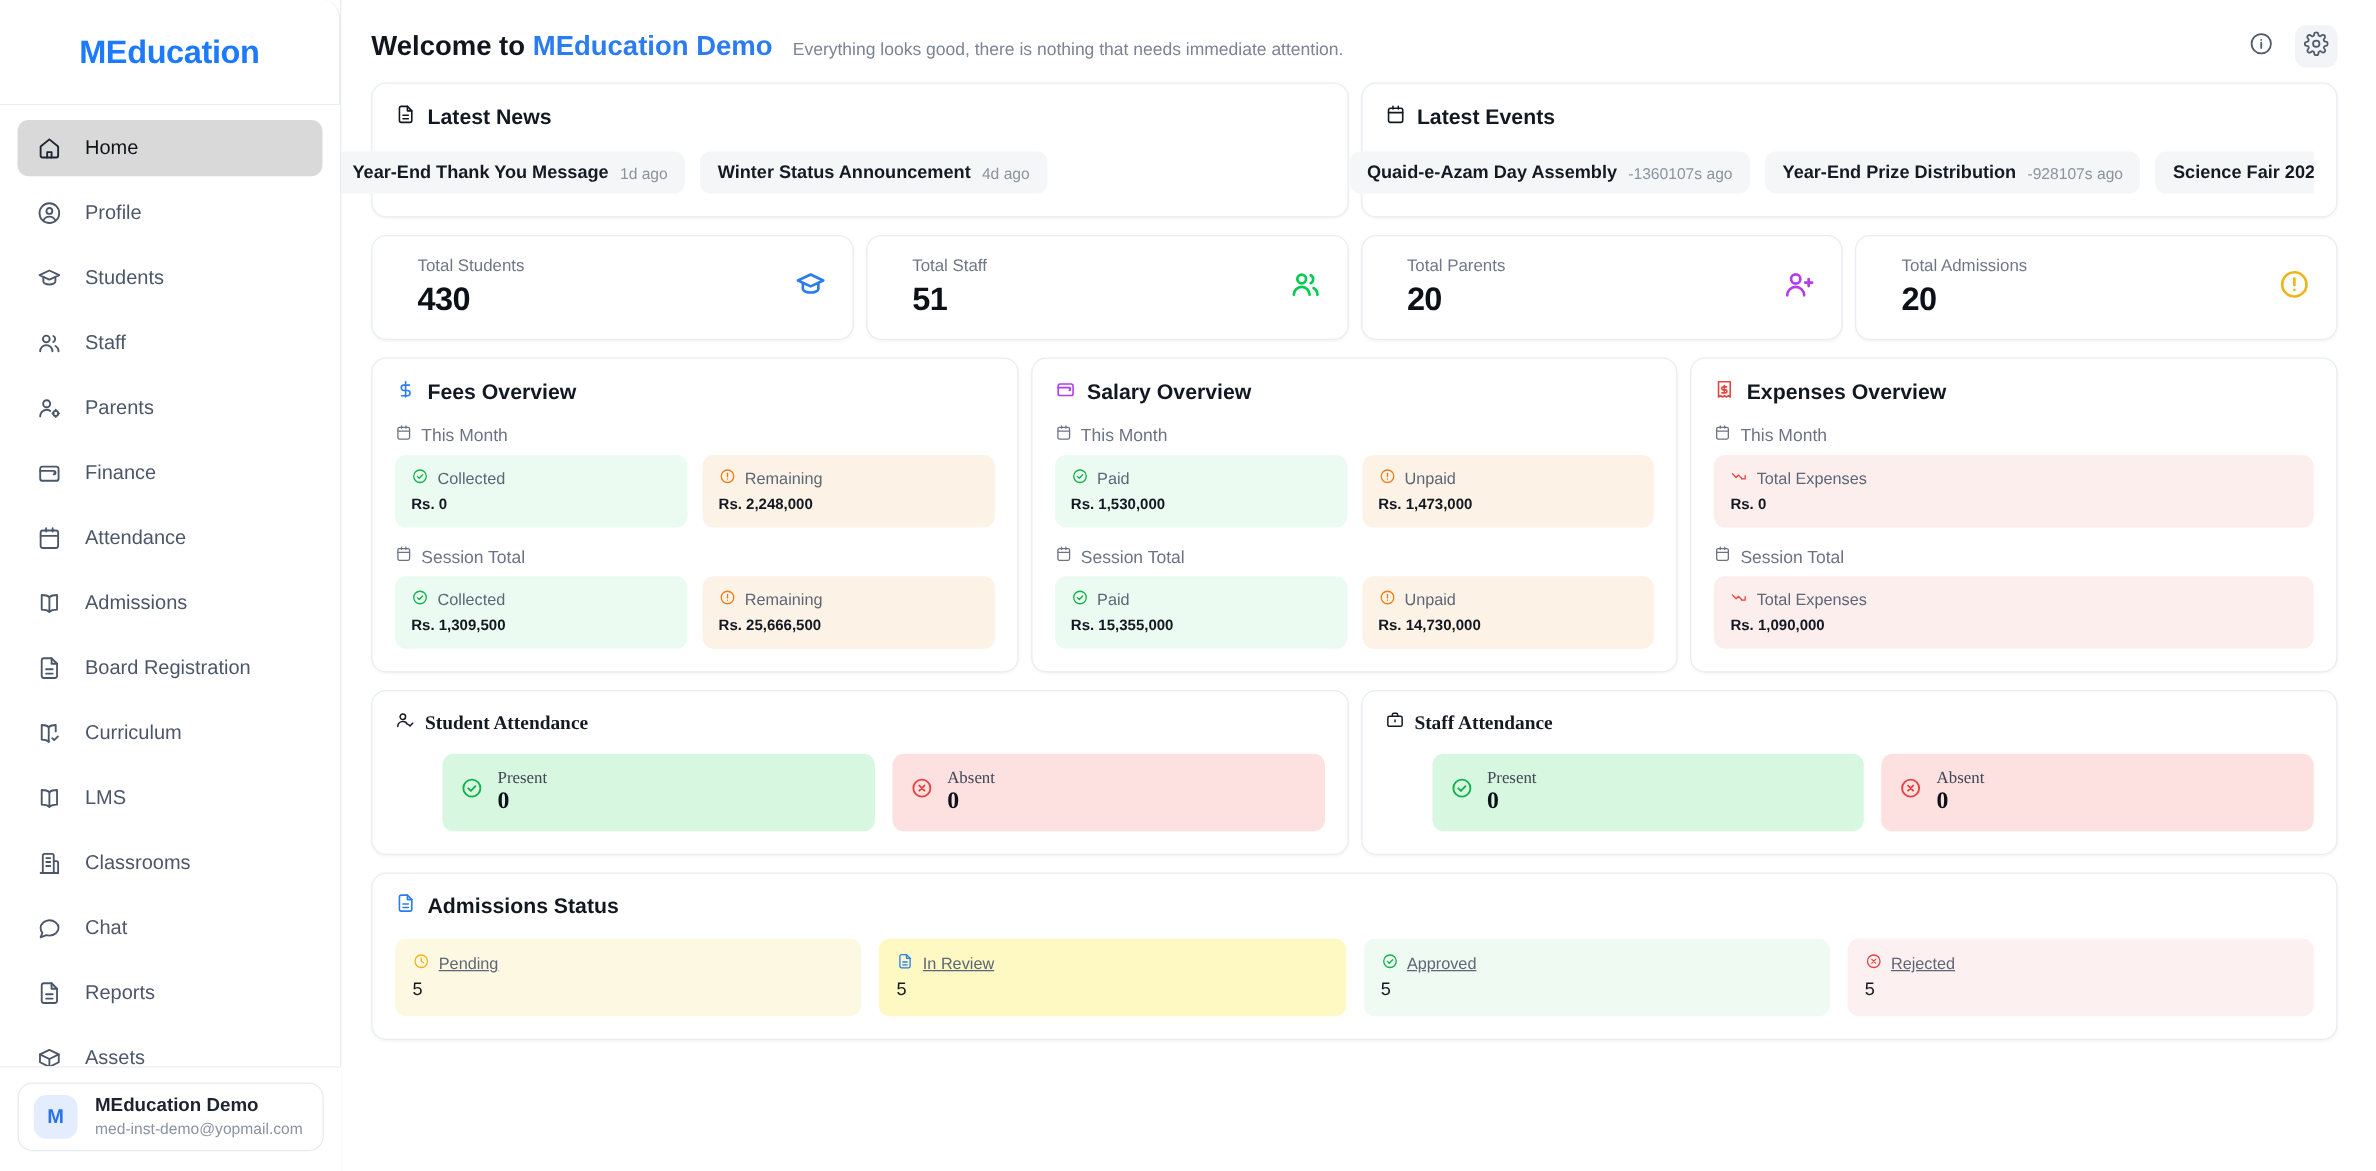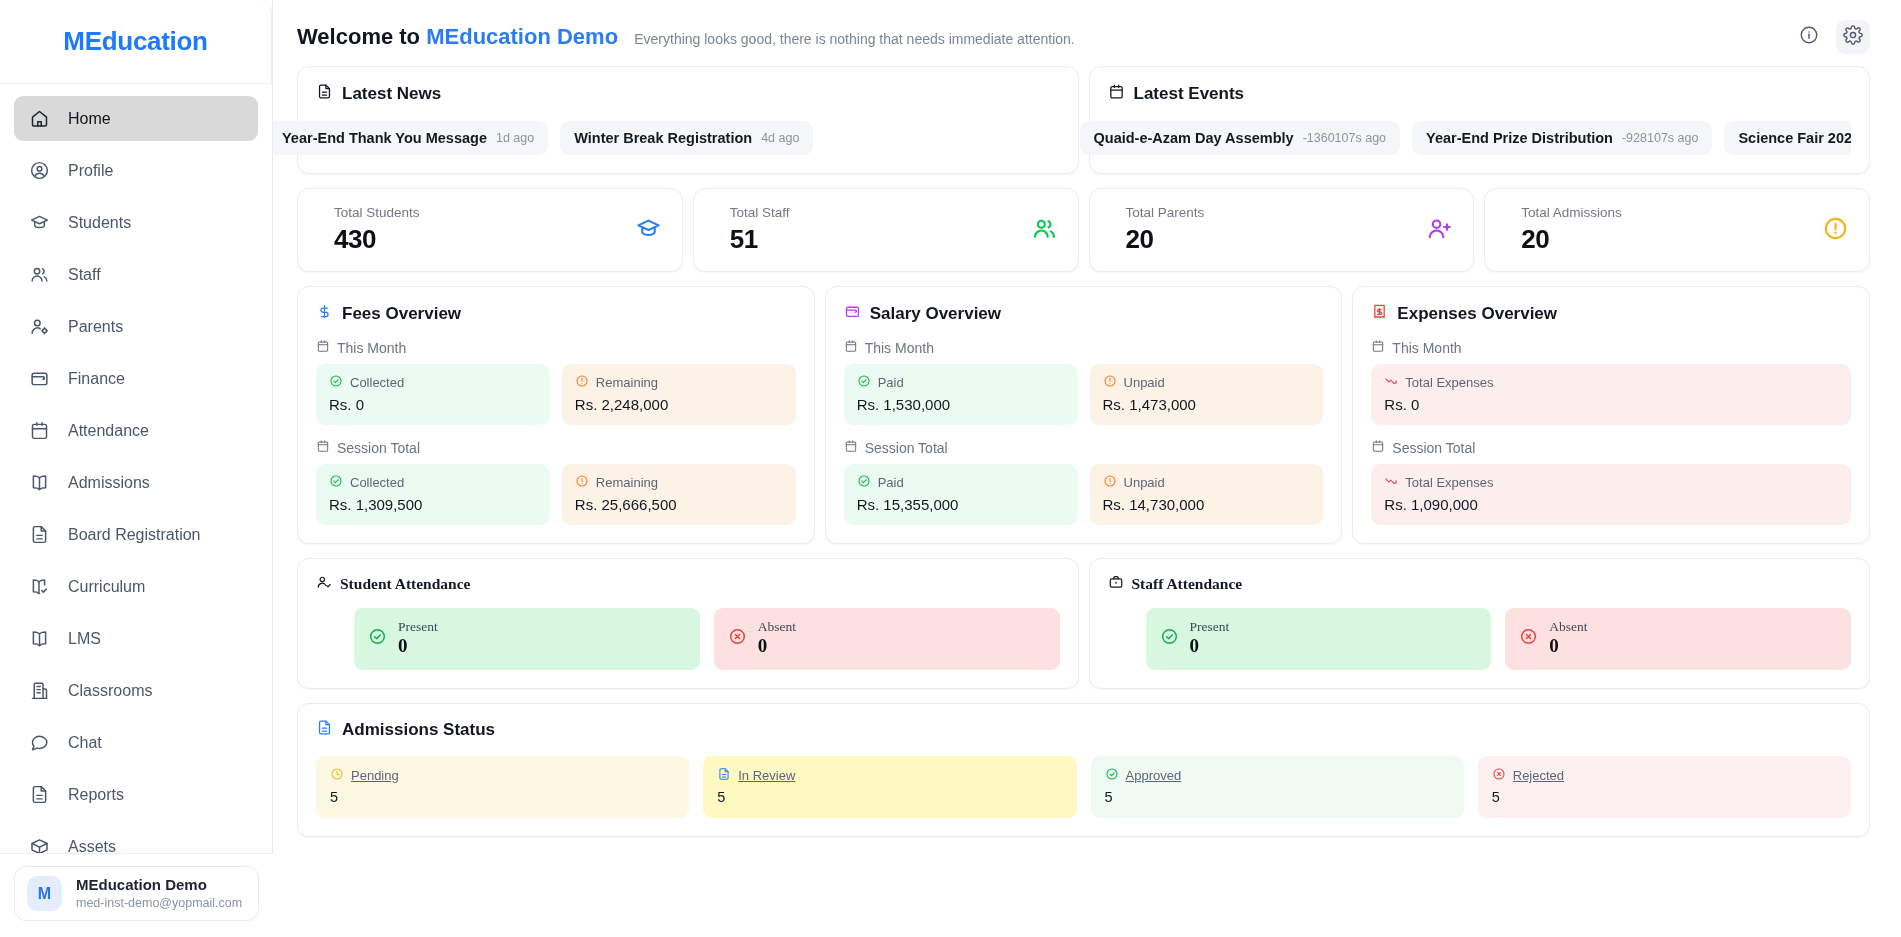--- a/index.html
+++ b/index.html
@@ -85,21 +85,21 @@
     display:flex; align-items:center; gap:9px;
     font-size:17px; font-weight:700; color:#121821;
   }
   .card-title svg { width:17px; height:17px; stroke:currentColor; fill:none; stroke-width:1.8; stroke-linecap:round; stroke-linejoin:round; }
 
   
   .feed-card { flex:1 1 0; padding: 16px 18px 18px 18px; min-width:0; }
   .feed-list { display:flex; gap:12px; margin-top:16px; overflow:hidden; }
   .feed-pill {
     background:#f5f6f8; border-radius:9px; padding: 9px 14px;
-    display:flex; align-items:center; gap:9px; white-space:nowrap; flex:0 0 auto;
+    display:flex; align-items:flex-end; gap:9px; white-space:nowrap; flex:0 0 auto;
     cursor:pointer;
   }
   .feed-pill .t { font-size:14.5px; font-weight:600; color:#141a23; }
   .feed-pill .a { font-size:12.5px; color:#8b93a1; }
   .feed-list.clipped { margin-left:-48px; }
   .feed-list.clipped2 { margin-left:-28px; }
 
   
   .stat {
     flex:1 1 0; background:#fff; border:1px solid #e9ecf1; border-radius:12px;
@@ -115,21 +115,21 @@
   .ov { flex:1 1 0; padding: 16px 18px 18px 18px; min-width:0; }
   .ov-sub {
     display:flex; align-items:center; gap:7px;
     font-size:14px; color:#6b7484; margin: 14px 0 8px 0;
   }
   .ov-sub svg { width:14px; height:14px; stroke:currentColor; fill:none; stroke-width:1.8; stroke-linecap:round; stroke-linejoin:round; }
   .ov-grid { display:flex; gap:12px; }
   .tile { flex:1 1 0; border-radius:9px; padding: 10px 13px 12px 13px; min-width:0; }
   .tile-head { display:flex; align-items:center; gap:7px; font-size:13px; margin-bottom:5px; color:#5d6676; }
   .tile-head svg { width:14px; height:14px; stroke:currentColor; fill:none; stroke-width:1.8; stroke-linecap:round; stroke-linejoin:round; }
-  .tile-val { font-size:15px; color:#121821; font-weight:400; }
+  .tile-val { font-size:12px; color:#121821; font-weight:700; }
   .t-green { background:#ecfbf1; }
   .t-orange { background:#fdf2e6; }
   .t-red { background:#fdeeee; }
 
   
   .att { flex:1 1 0; padding: 15px 18px 18px 18px; min-width:0;font-family:Liberation Serif, serif; }
   .att-title { display:flex; align-items:center; gap:8px; font-size:15.5px; font-weight:600; color:#141a23; }
   .att-title svg { width:16px; height:16px; stroke:currentColor; fill:none; stroke-width:1.8; stroke-linecap:round; stroke-linejoin:round; }
   .att-grid { display:flex; gap:14px; margin-top:14px;padding-left:38px; }
   .att-tile { flex:1 1 0; border-radius:9px; padding: 11px 14px 13px 14px; display:flex; align-items:center; gap:11px; min-height:56px; }
@@ -370,21 +370,21 @@
                 </svg>
             </span>
             <span>Latest News</span>
           </div>
           <div class="feed-list clipped" id="news-list">
               <div class="feed-pill">
                 <span class="t">Year-End Thank You Message</span>
                 <span class="a">1d ago</span>
               </div>
               <div class="feed-pill">
-                <span class="t">Winter Break Registration</span>
+                <span class="t">Winter Status Announcement</span>
                 <span class="a">4d ago</span>
               </div>
             </div>
         </section>
 
         <section class="card feed-card">
           <div class="card-title">
             <span>
               <svg viewBox="0 0 24 24">
                   <rect x="4" y="5" width="16" height="16" rx="2"></rect>

